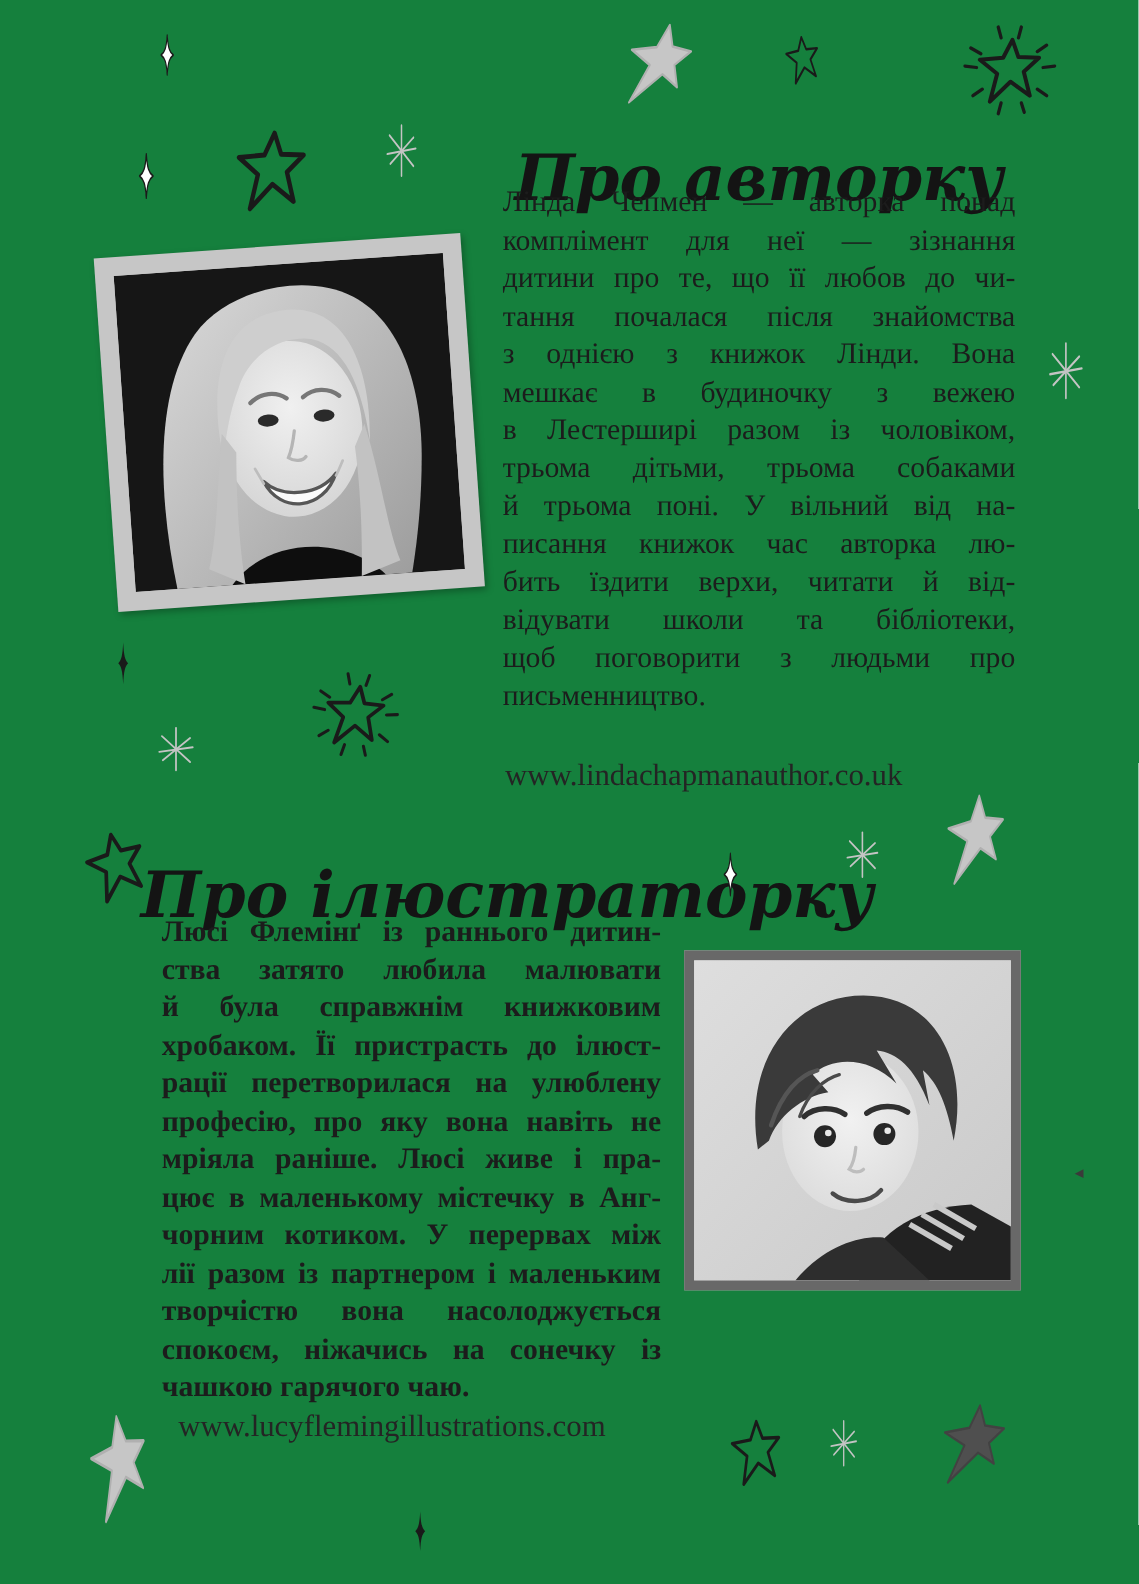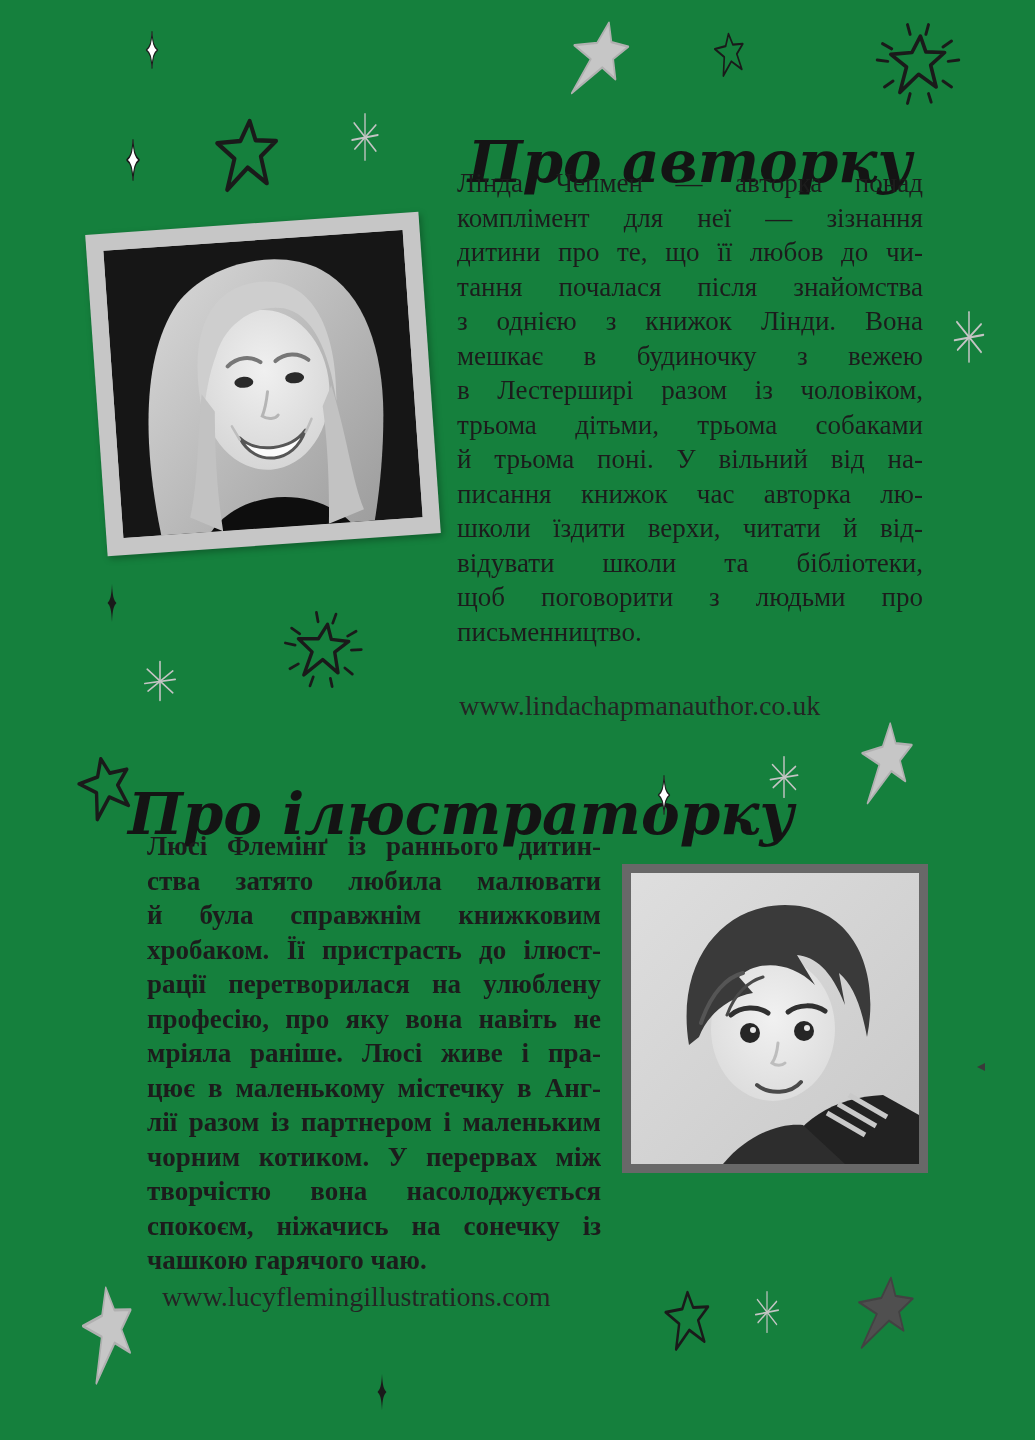--- a/index.html
+++ b/index.html
@@ -158,21 +158,21 @@
       <div class="tline">Лінда Чепмен — авторка понад</div>
       <div class="tline">комплімент для неї — зізнання</div>
       <div class="tline">дитини про те, що її любов до чи-</div>
       <div class="tline">тання почалася після знайомства</div>
       <div class="tline">з однією з книжок Лінди. Вона</div>
       <div class="tline">мешкає в будиночку з вежею</div>
       <div class="tline">в Лестерширі разом із чоловіком,</div>
       <div class="tline">трьома дітьми, трьома собаками</div>
       <div class="tline">й трьома поні. У вільний від на-</div>
       <div class="tline">писання книжок час авторка лю-</div>
-      <div class="tline">школи їздити верхи, читати й від-</div>
+      <div class="tline">бить їздити верхи, читати й від-</div>
       <div class="tline">відувати школи та бібліотеки,</div>
       <div class="tline">щоб поговорити з людьми про</div>
       <div class="tline last">письменництво.</div>
     </div>
 
   <div class="url" id="url-author">www.lindachapmanauthor.co.uk</div>
 
   <svg class="dec sparkle-f" style="left:104px;top:584px" width="16" height="38" viewBox="0 0 100 100" preserveAspectRatio="none">
       <use href="#p-sparkle"></use>
     </svg>
@@ -202,22 +202,22 @@
 
   <div class="para" id="para-illustrator">
       <div class="tline">Люсі Флемінґ із раннього дитин-</div>
       <div class="tline">ства затято любила малювати</div>
       <div class="tline">й була справжнім книжковим</div>
       <div class="tline">хробаком. Її пристрасть до ілюст-</div>
       <div class="tline">рації перетворилася на улюблену</div>
       <div class="tline">професію, про яку вона навіть не</div>
       <div class="tline">мріяла раніше. Люсі живе і пра-</div>
       <div class="tline">цює в маленькому містечку в Анг-</div>
+      <div class="tline">чорним котиком. У перервах між</div>
       <div class="tline">лії разом із партнером і маленьким</div>
-      <div class="tline">чорним котиком. У перервах між</div>
       <div class="tline">творчістю вона насолоджується</div>
       <div class="tline">спокоєм, ніжачись на сонечку із</div>
       <div class="tline last">чашкою гарячого чаю.</div>
     </div>
 
   <div class="photo-frame-dark">
     <svg viewBox="0 0 288 291" preserveAspectRatio="none">
       <defs>
         <linearGradient id="g-wall" x1="0" y1="0" x2="1" y2="1">
           <stop offset="0" stop-color="#dedede"></stop>

